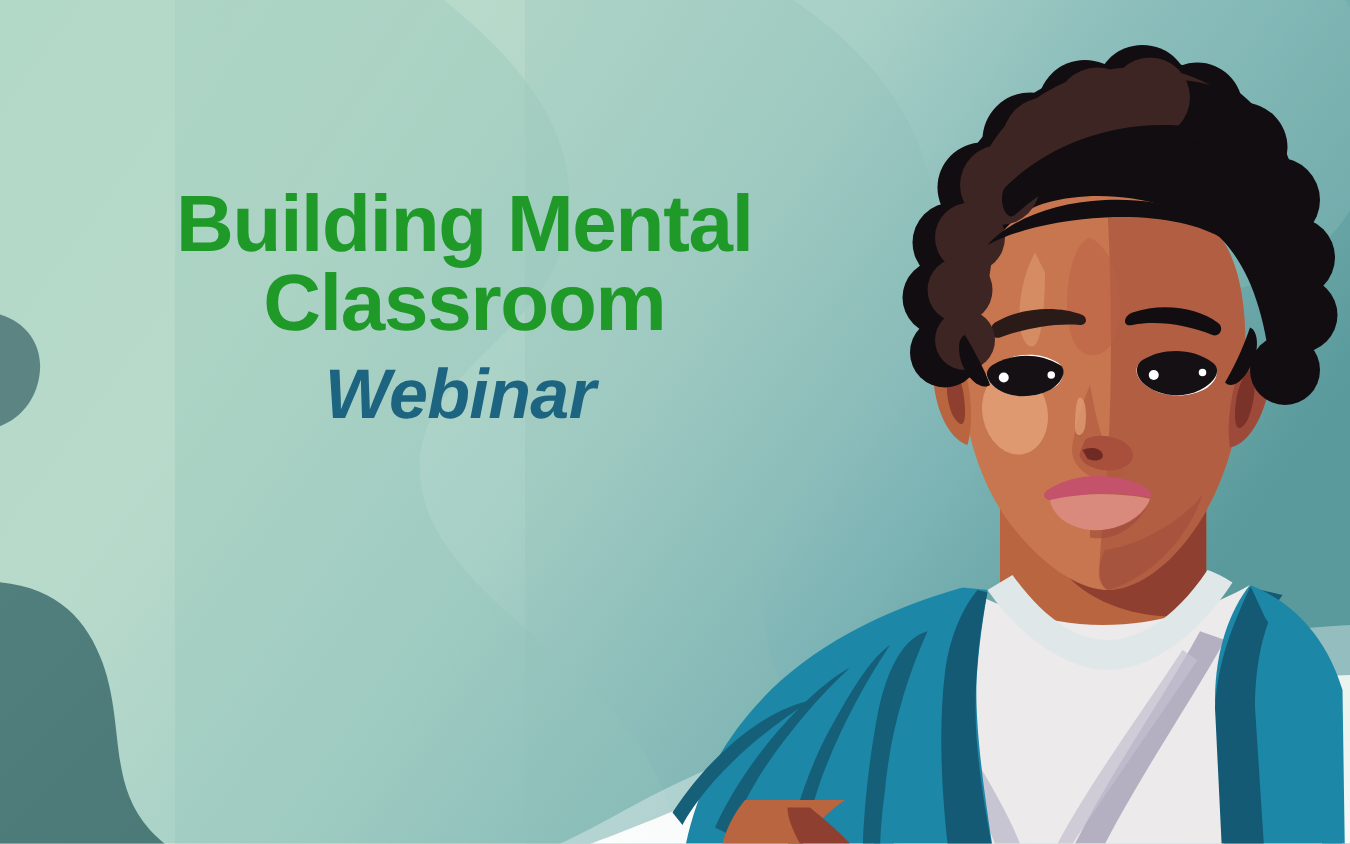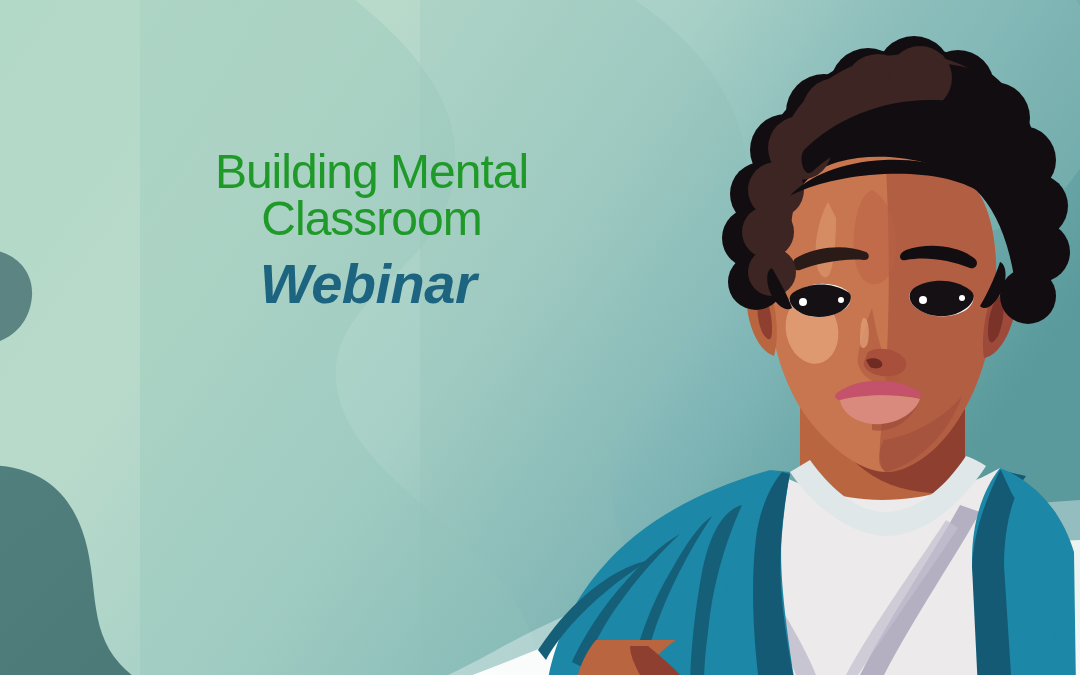--- a/index.html
+++ b/index.html
@@ -27,23 +27,23 @@
   }
   .eyebrow{
     font-size:35px;
     line-height:1.05;
     font-weight:400;
     letter-spacing:0.2px;
     color:#1d6480;
     margin:0 0 12px 0;
   }
   .headline{
-    font-size:48px;
+    font-size:64px;
     line-height:0.98;
-    font-weight:400;
+    font-weight:700;
     color:#1f9928;
     margin:0;
     letter-spacing:-1px;
     padding-left:43px;
   }
   .headline .l2{display:block;}
   .subhead{
     font-size:56px;
     line-height:1.0;
     font-weight:700;

